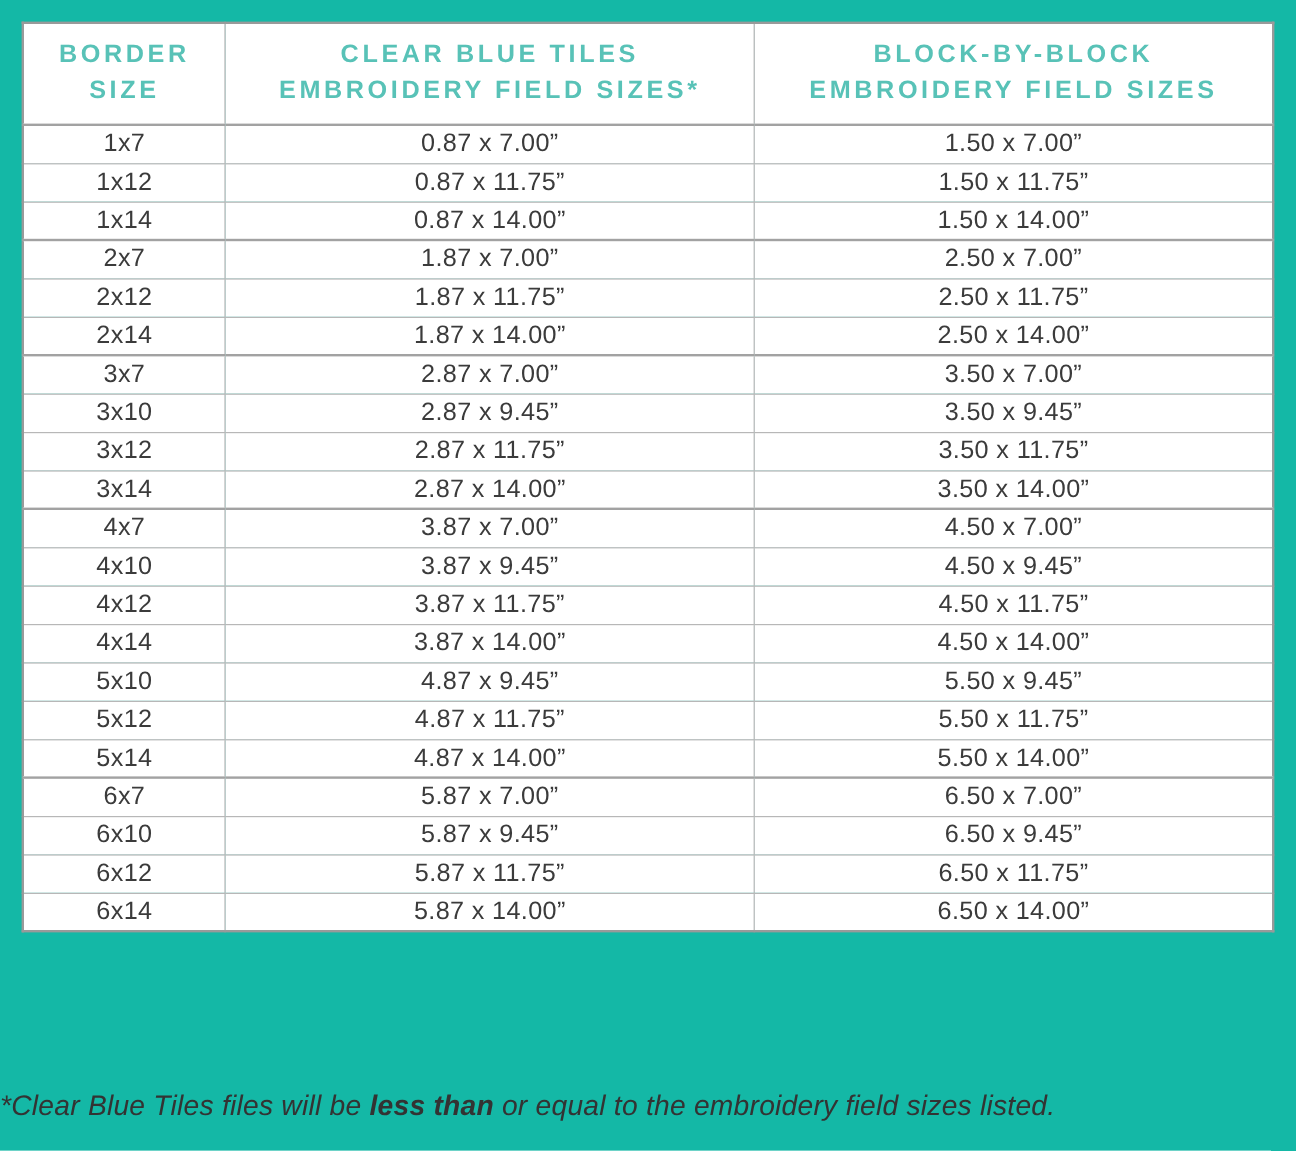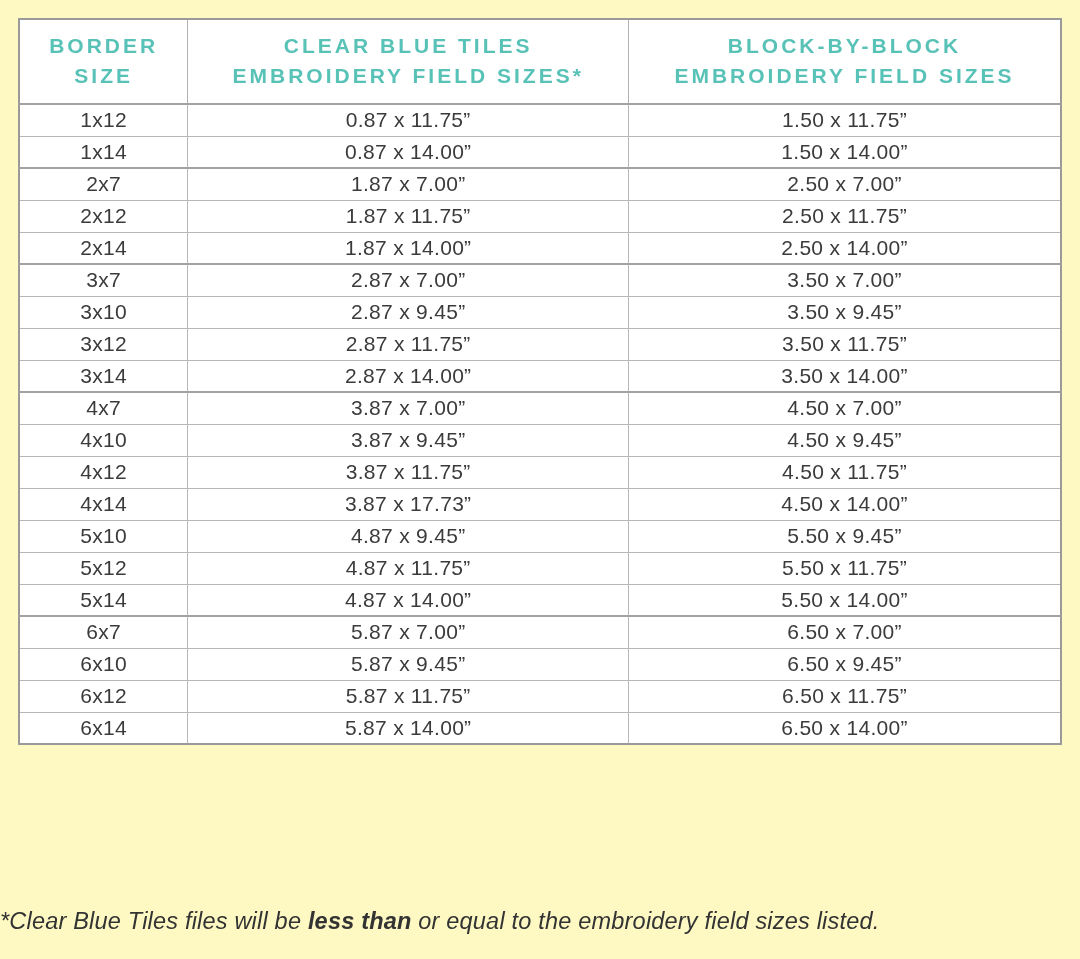--- a/index.html
+++ b/index.html
@@ -5,21 +5,21 @@
   * { margin: 0; padding: 0; box-sizing: border-box; }
   html, body {
     width: 1080px;
     background: #ffffff;
     font-family: "Liberation Sans", sans-serif;
   }
   .page {
     position: relative;
     width: 1080px;
     height: 959px;
-    background: #fef9c3;
+    background: #14b8a6;
   }
   .table-wrap {
     position: absolute;
     left: 18px;
     top: 18px;
     width: 1044px;
   }
   table.size-table {
     width: 100%;
     border-collapse: collapse;
@@ -93,20 +93,25 @@
             <span class="hline">EMBROIDERY FIELD SIZES*</span>
           </th>
           <th>
             <span class="hline">BLOCK-BY-BLOCK</span>
             <span class="hline">EMBROIDERY FIELD SIZES</span>
           </th>
         </tr>
       </thead>
       <tbody>
           <tr>
+            <td>1x7</td>
+            <td>0.87 x 7.00”</td>
+            <td>1.50 x 7.00”</td>
+          </tr>
+          <tr>
             <td>1x12</td>
             <td>0.87 x 11.75”</td>
             <td>1.50 x 11.75”</td>
           </tr>
           <tr>
             <td>1x14</td>
             <td>0.87 x 14.00”</td>
             <td>1.50 x 14.00”</td>
           </tr>
           <tr class="group-start">
@@ -154,21 +159,21 @@
             <td>3.87 x 9.45”</td>
             <td>4.50 x 9.45”</td>
           </tr>
           <tr>
             <td>4x12</td>
             <td>3.87 x 11.75”</td>
             <td>4.50 x 11.75”</td>
           </tr>
           <tr>
             <td>4x14</td>
-            <td>3.87 x 17.73”</td>
+            <td>3.87 x 14.00”</td>
             <td>4.50 x 14.00”</td>
           </tr>
           <tr>
             <td>5x10</td>
             <td>4.87 x 9.45”</td>
             <td>5.50 x 9.45”</td>
           </tr>
           <tr>
             <td>5x12</td>
             <td>4.87 x 11.75”</td>

